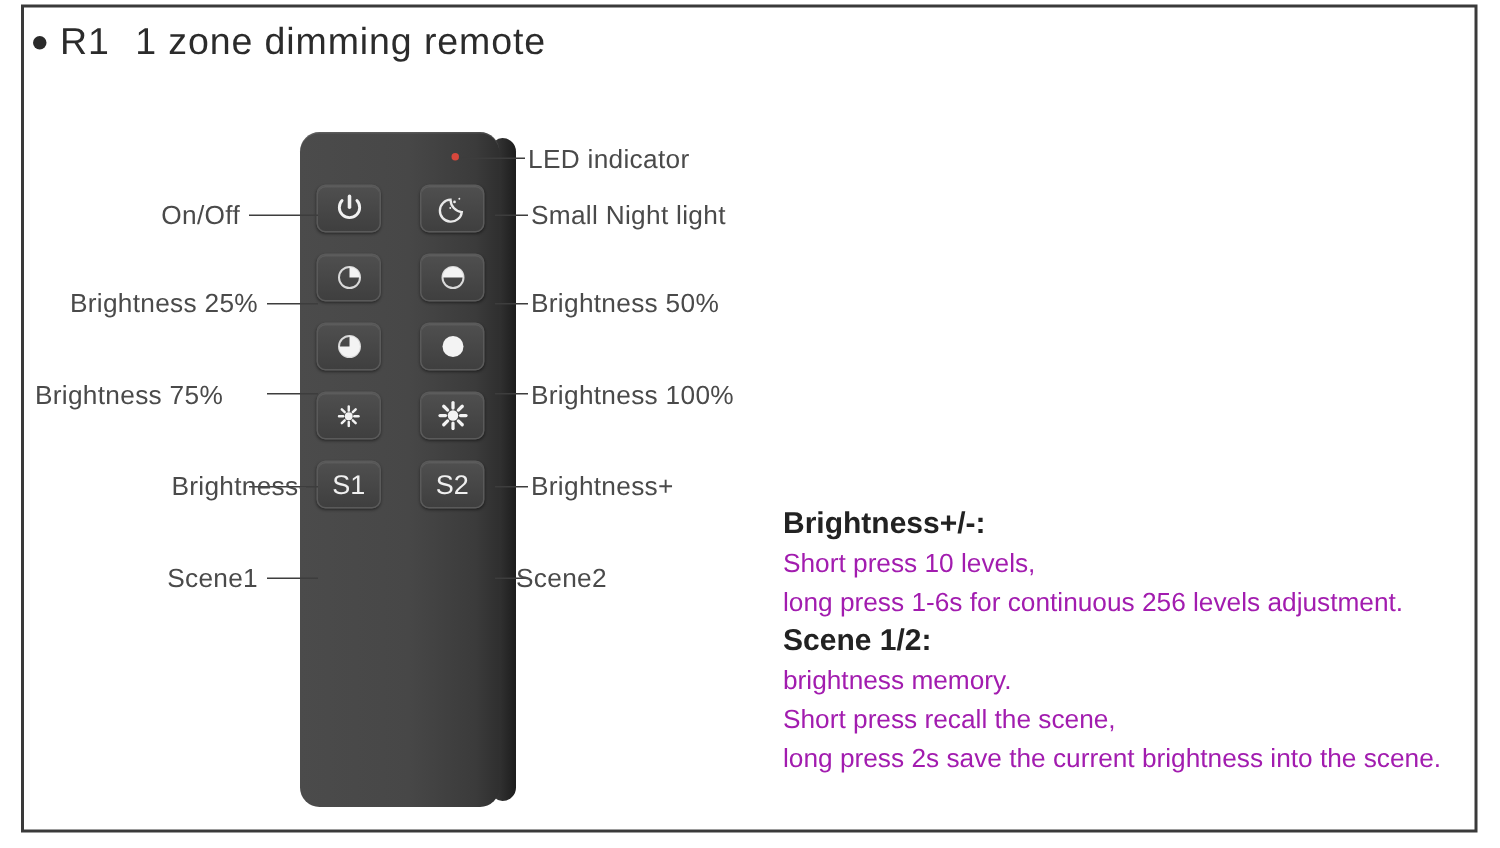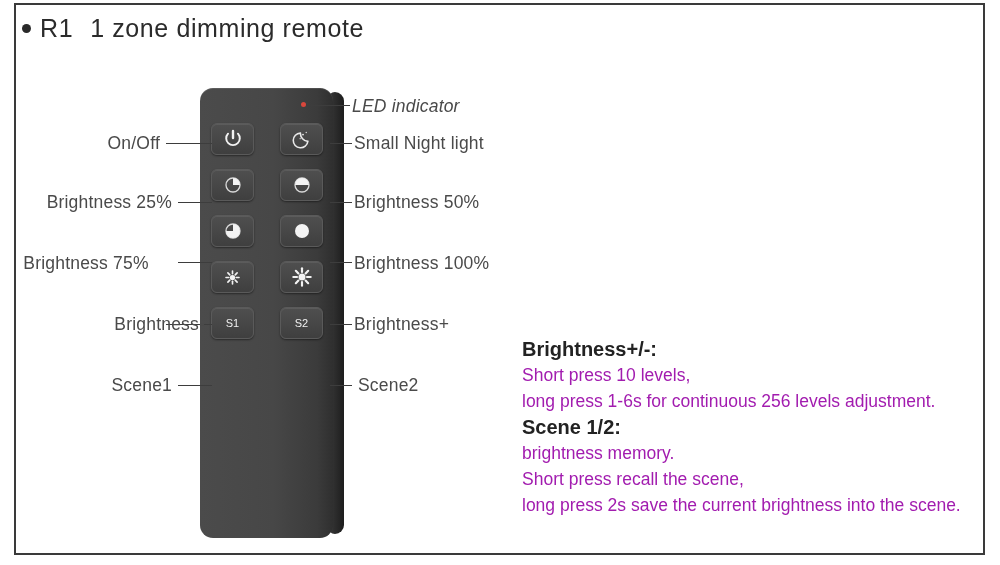--- a/index.html
+++ b/index.html
@@ -109,21 +109,21 @@
     border: 1px solid #5a5a5a;
     box-shadow: 0 1px 2px rgba(0,0,0,0.45), inset 0 1px 0 rgba(255,255,255,0.08);
     display: flex;
     align-items: center;
     justify-content: center;
     box-sizing: border-box;
   }
   .btn svg { display:block; }
   .btn .s-label {
     color: #f0f0f0;
-    font-size: 11px;
+    font-size: 18px;
     font-family: "Liberation Sans", sans-serif;
     line-height: 1;
   }
 
   
   .callout-label {
     position: absolute;
     font-size: 17.5px;
     color: #4a4a4a;
     white-space: nowrap;
@@ -296,26 +296,26 @@
   <div class="leader" style="left:330px; top:262px; width:22px;"></div>
   <div class="leader" style="left:330px; top:324px; width:22px;"></div>
   <div class="leader" style="left:330px; top:385px; width:22px;"></div>
 
   <div class="callout-label left" style="left:0px; width:160px; top:133px;">On/Off</div>
   <div class="callout-label left" style="left:0px; width:172px; top:192px;">Brightness 25%</div>
   <div class="callout-label left" style="left:0px; width:172px; top:253px;text-align:center;">Brightness 75%</div>
   <div class="callout-label left" style="left:0px; width:160px; top:314px;padding-left:45px;">Brightness-</div>
   <div class="callout-label left" style="left:0px; width:172px; top:375px;">Scene1</div>
 
-  <div class="callout-label" style="left:352px; top:96px;font-style:italic;">LED indicator</div>
+  <div class="callout-label" style="left:352px; top:96px;">LED indicator</div>
   <div class="callout-label" style="left:354px; top:133px;">Small Night light</div>
   <div class="callout-label" style="left:354px; top:192px;">Brightness 50%</div>
   <div class="callout-label" style="left:354px; top:253px;">Brightness 100%</div>
   <div class="callout-label" style="left:354px; top:314px;">Brightness+</div>
-  <div class="callout-label" style="left:358px; top:375px;">Scene2</div>
+  <div class="callout-label" style="left:344px; top:375px;">Scene2</div>
 
   <div class="notes">
     <div class="blk">
       <div class="hd">Brightness+/-:</div>
       <div class="ln">Short press 10 levels,</div>
       <div class="ln">long press 1-6s for continuous 256 levels adjustment.</div>
     </div>
     <div class="blk">
       <div class="hd">Scene 1/2:</div>
       <div class="ln">brightness memory.</div>

